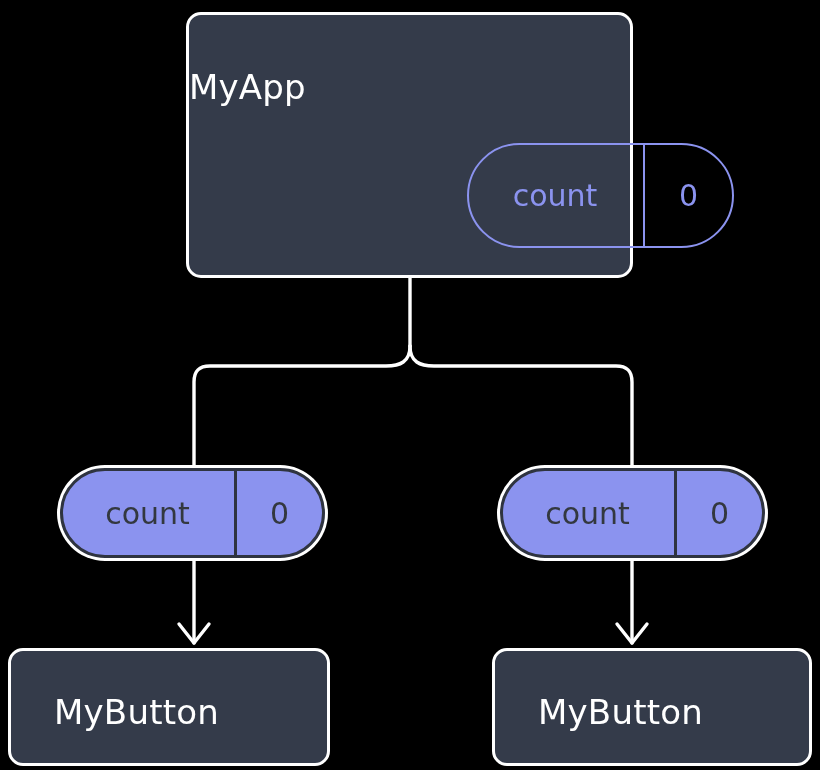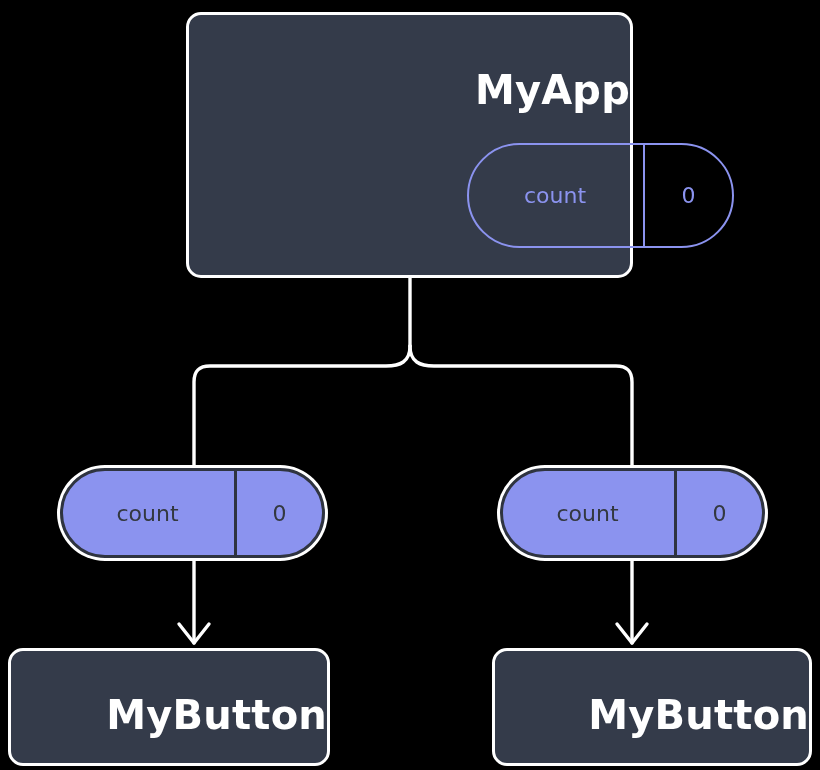--- a/index.html
+++ b/index.html
@@ -37,44 +37,44 @@
     border-radius: 15px;
   }
   #app-box   { left: 186px; top: 12px;  width: 447px; height: 266px; }
   #btn-box-l { left: 8px;   top: 648px; width: 322px; height: 118px; }
   #btn-box-r { left: 492px; top: 648px; width: 320px; height: 118px; }
 
   .comp-title {
     position: absolute;
     left: 0;
     right: 0;
-    text-align: right;
+    text-align: left;
     color: #FFFFFF;
-    font-size: 40px;
-    font-weight: 700;
+    font-size: 34px;
+    font-weight: 400;
     letter-spacing: 0.2px;
     white-space: nowrap;
   }
   #app-box .comp-title   { top: 52px; }
   .btn-title             { top: 41px; margin-left: 43px; }
 
   
   .pill {
     position: absolute;
     box-sizing: border-box;
     display: flex;
     align-items: stretch;
     border-radius: 999px;
     overflow: hidden;
   }
   .pill .cell {
     display: flex;
     align-items: center;
     justify-content: center;
-    font-size: 22px;
+    font-size: 30px;
     font-weight: 400;
     white-space: nowrap;
     box-sizing: border-box;
   }
   .pill .cell-key   { flex: 0 0 auto; }
   .pill .cell-value { flex: 1 1 auto; }
 
   
   #pill-app {
     left: 278px;

